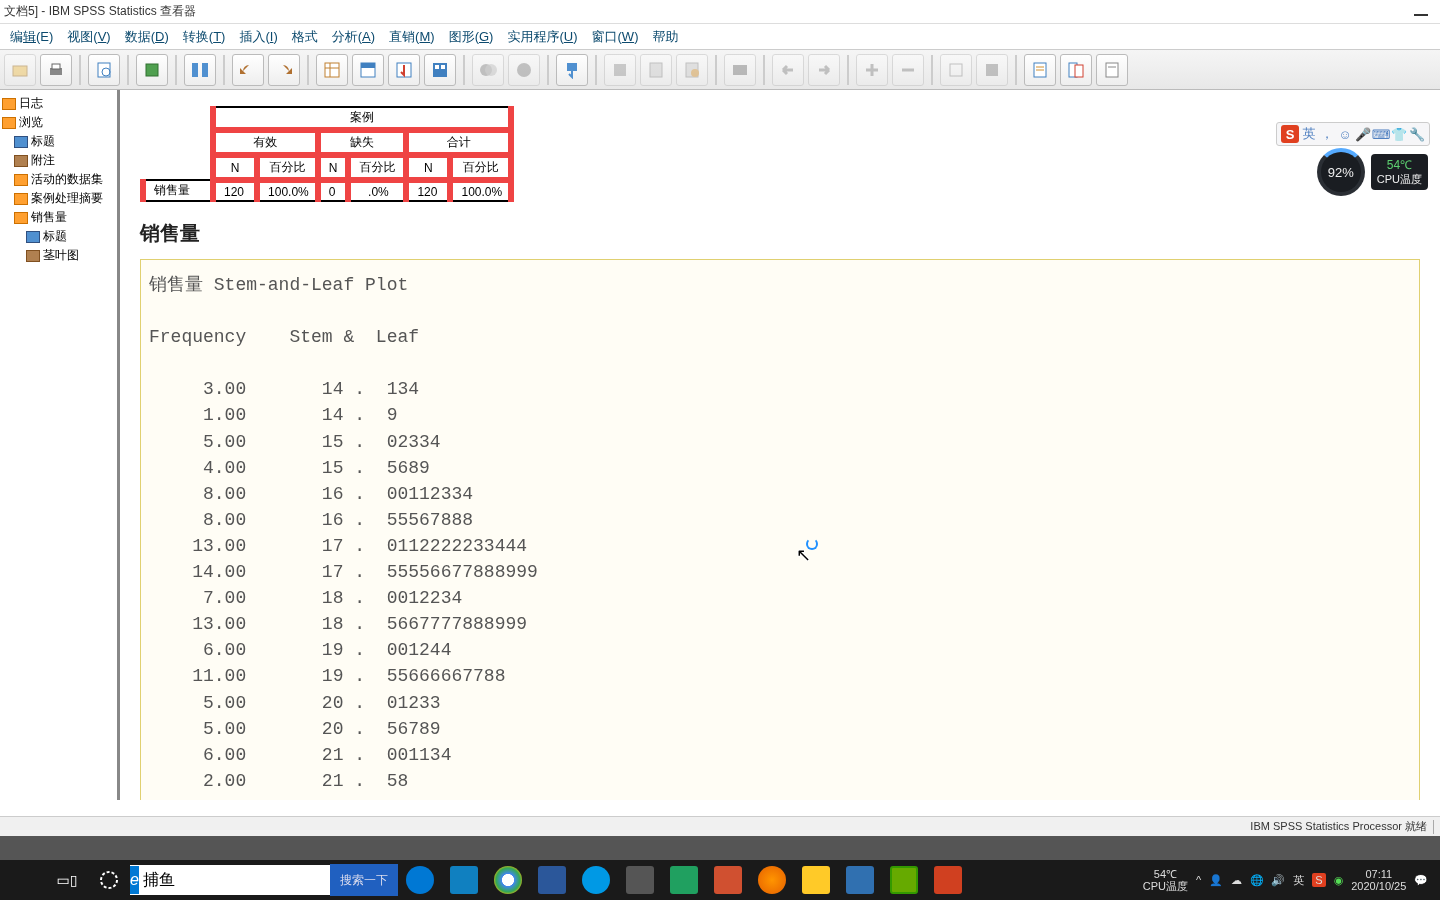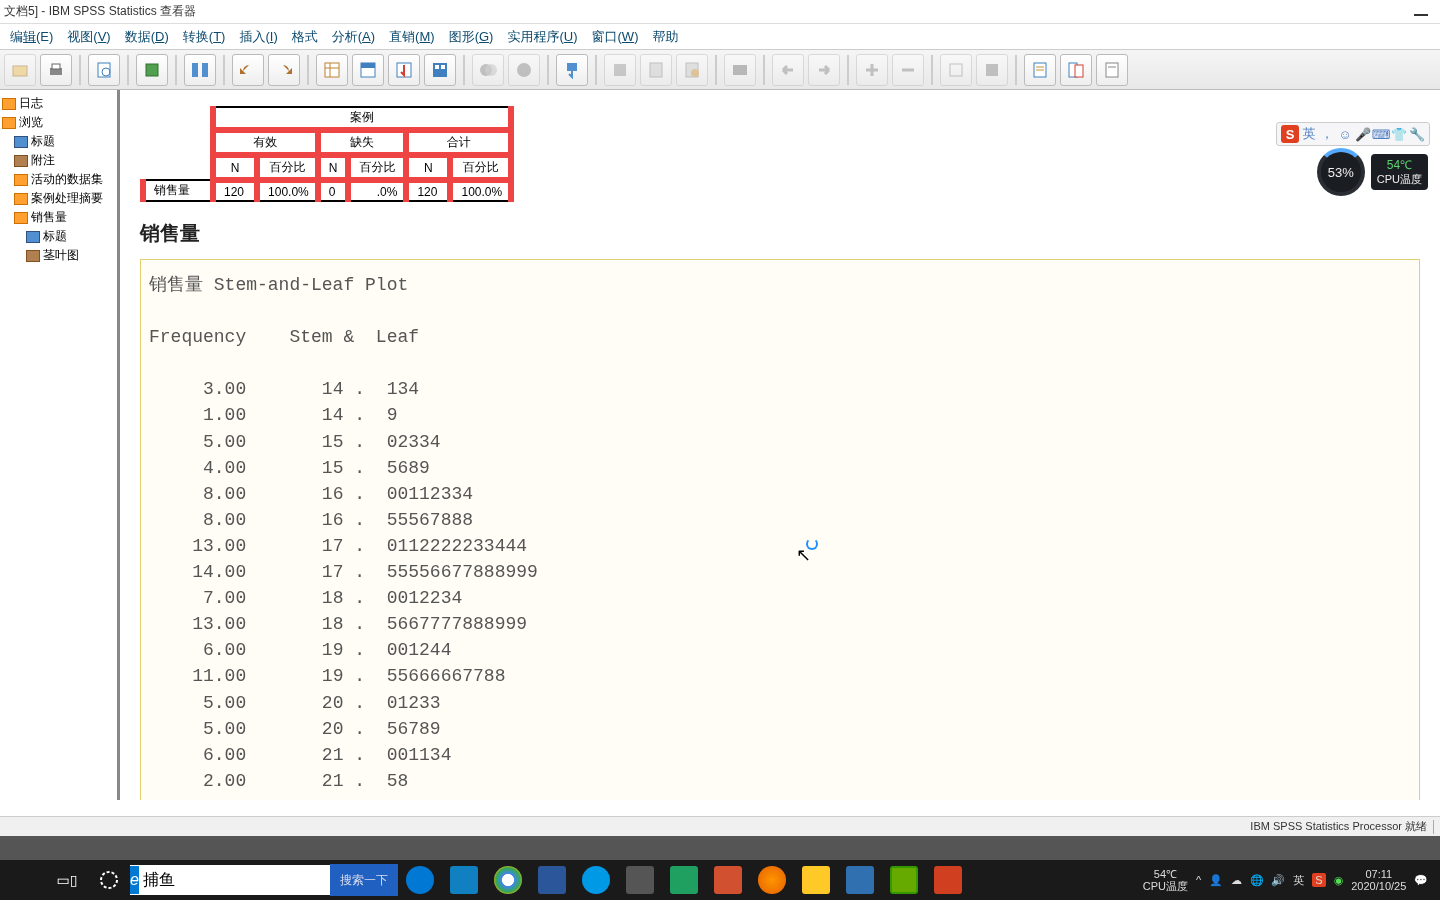--- a/index.html
+++ b/index.html
@@ -27,21 +27,21 @@
 .outline-icon.brown { background: #b08050; border-color: #805020; }
 .indent1 { padding-left: 12px; }
 .indent2 { padding-left: 24px; }
 
 .content-pane { flex: 1; background: #fff; position: relative; overflow: hidden; }
 .content-inner { padding: 16px 20px; }
 
 .summary-table { border-collapse: collapse; margin-left: 0; }
 .summary-table td, .summary-table th { border: 6px solid #ef4444; padding: 1px 8px; text-align: center; font-size: 12px; font-weight: normal; }
 .summary-table .label-cell { text-align: left; padding-right: 20px; }
-.summary-table .pct { text-align: right; padding-right: 6px; }
+.summary-table .pct { text-align: center; padding-right: 6px; }
 .summary-table .nval { text-align: right; padding-right: 10px; }
 .summary-table .thick-r { border-right: 2px solid #000; }
 .summary-table .thick-b { border-bottom: 2px solid #000; }
 .summary-table .thick-t { border-top: 2px solid #000; }
 
 .section-title { font-size: 20px; font-weight: bold; margin: 18px 0 12px 0; color: #222; }
 .stemleaf-box { border: 1px solid #e0d070; background: #fffdf5; padding: 12px 8px 30px 8px; font-family: "Courier New", monospace; font-size: 18px; color: #555; white-space: pre; line-height: 1.45; }
 
 .statusbar { position: absolute; bottom: 64px; left: 0; right: 0; height: 20px; background: #f0f0f0; border-top: 1px solid #ccc; display: flex; justify-content: flex-end; align-items: center; padding: 0 6px; font-size: 11px; color: #333; gap: 6px; }
 
@@ -377,21 +377,21 @@
   <span class="s-badge">S</span>
   <span class="w-icn">英</span>
   <span class="w-icn">，</span>
   <span class="w-icn">☺</span>
   <span class="w-icn">🎤</span>
   <span class="w-icn">⌨</span>
   <span class="w-icn">👕</span>
   <span class="w-icn">🔧</span>
 </div>
 <div class="cpu-widget">
-  <div class="cpu-ring">53%</div>
+  <div class="cpu-ring">92%</div>
   <div class="cpu-temp-box">
     <div class="t">54℃</div>
     <div>CPU温度</div>
   </div>
 </div>
 
 <div class="cursor">
   <span class="cursor-arrow">↖</span><span class="cursor-ring"></span>
 </div>
 

